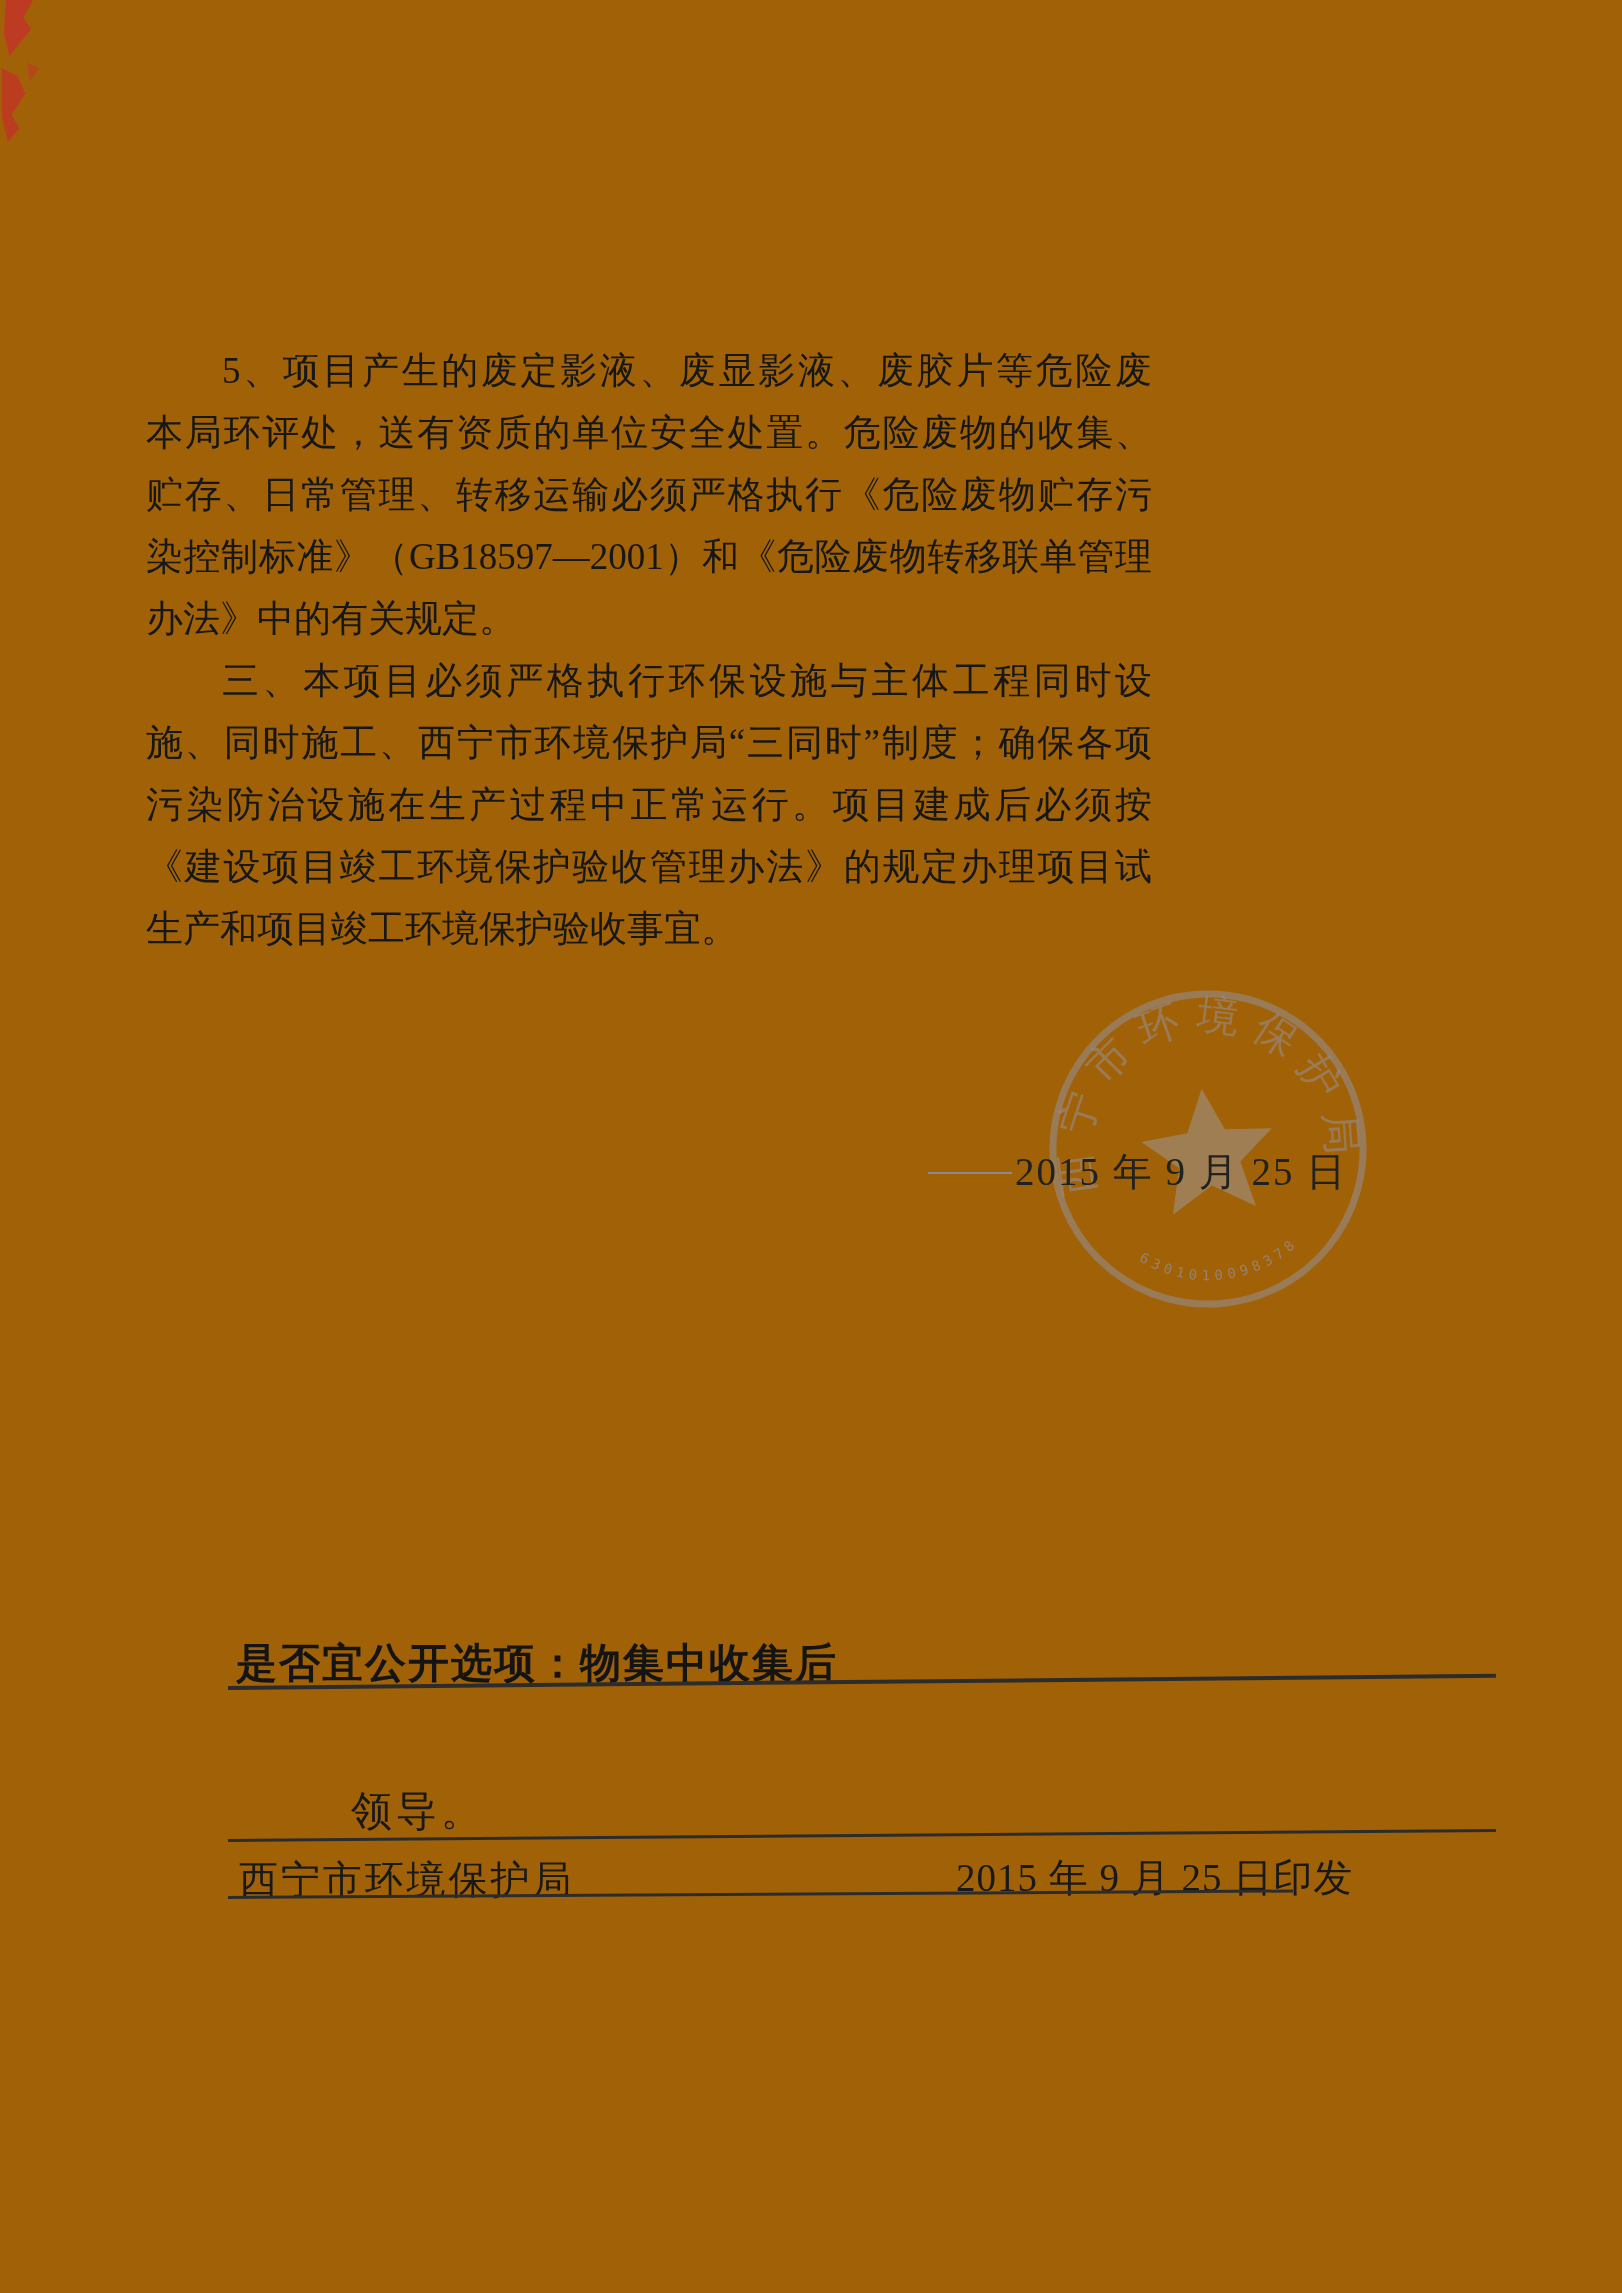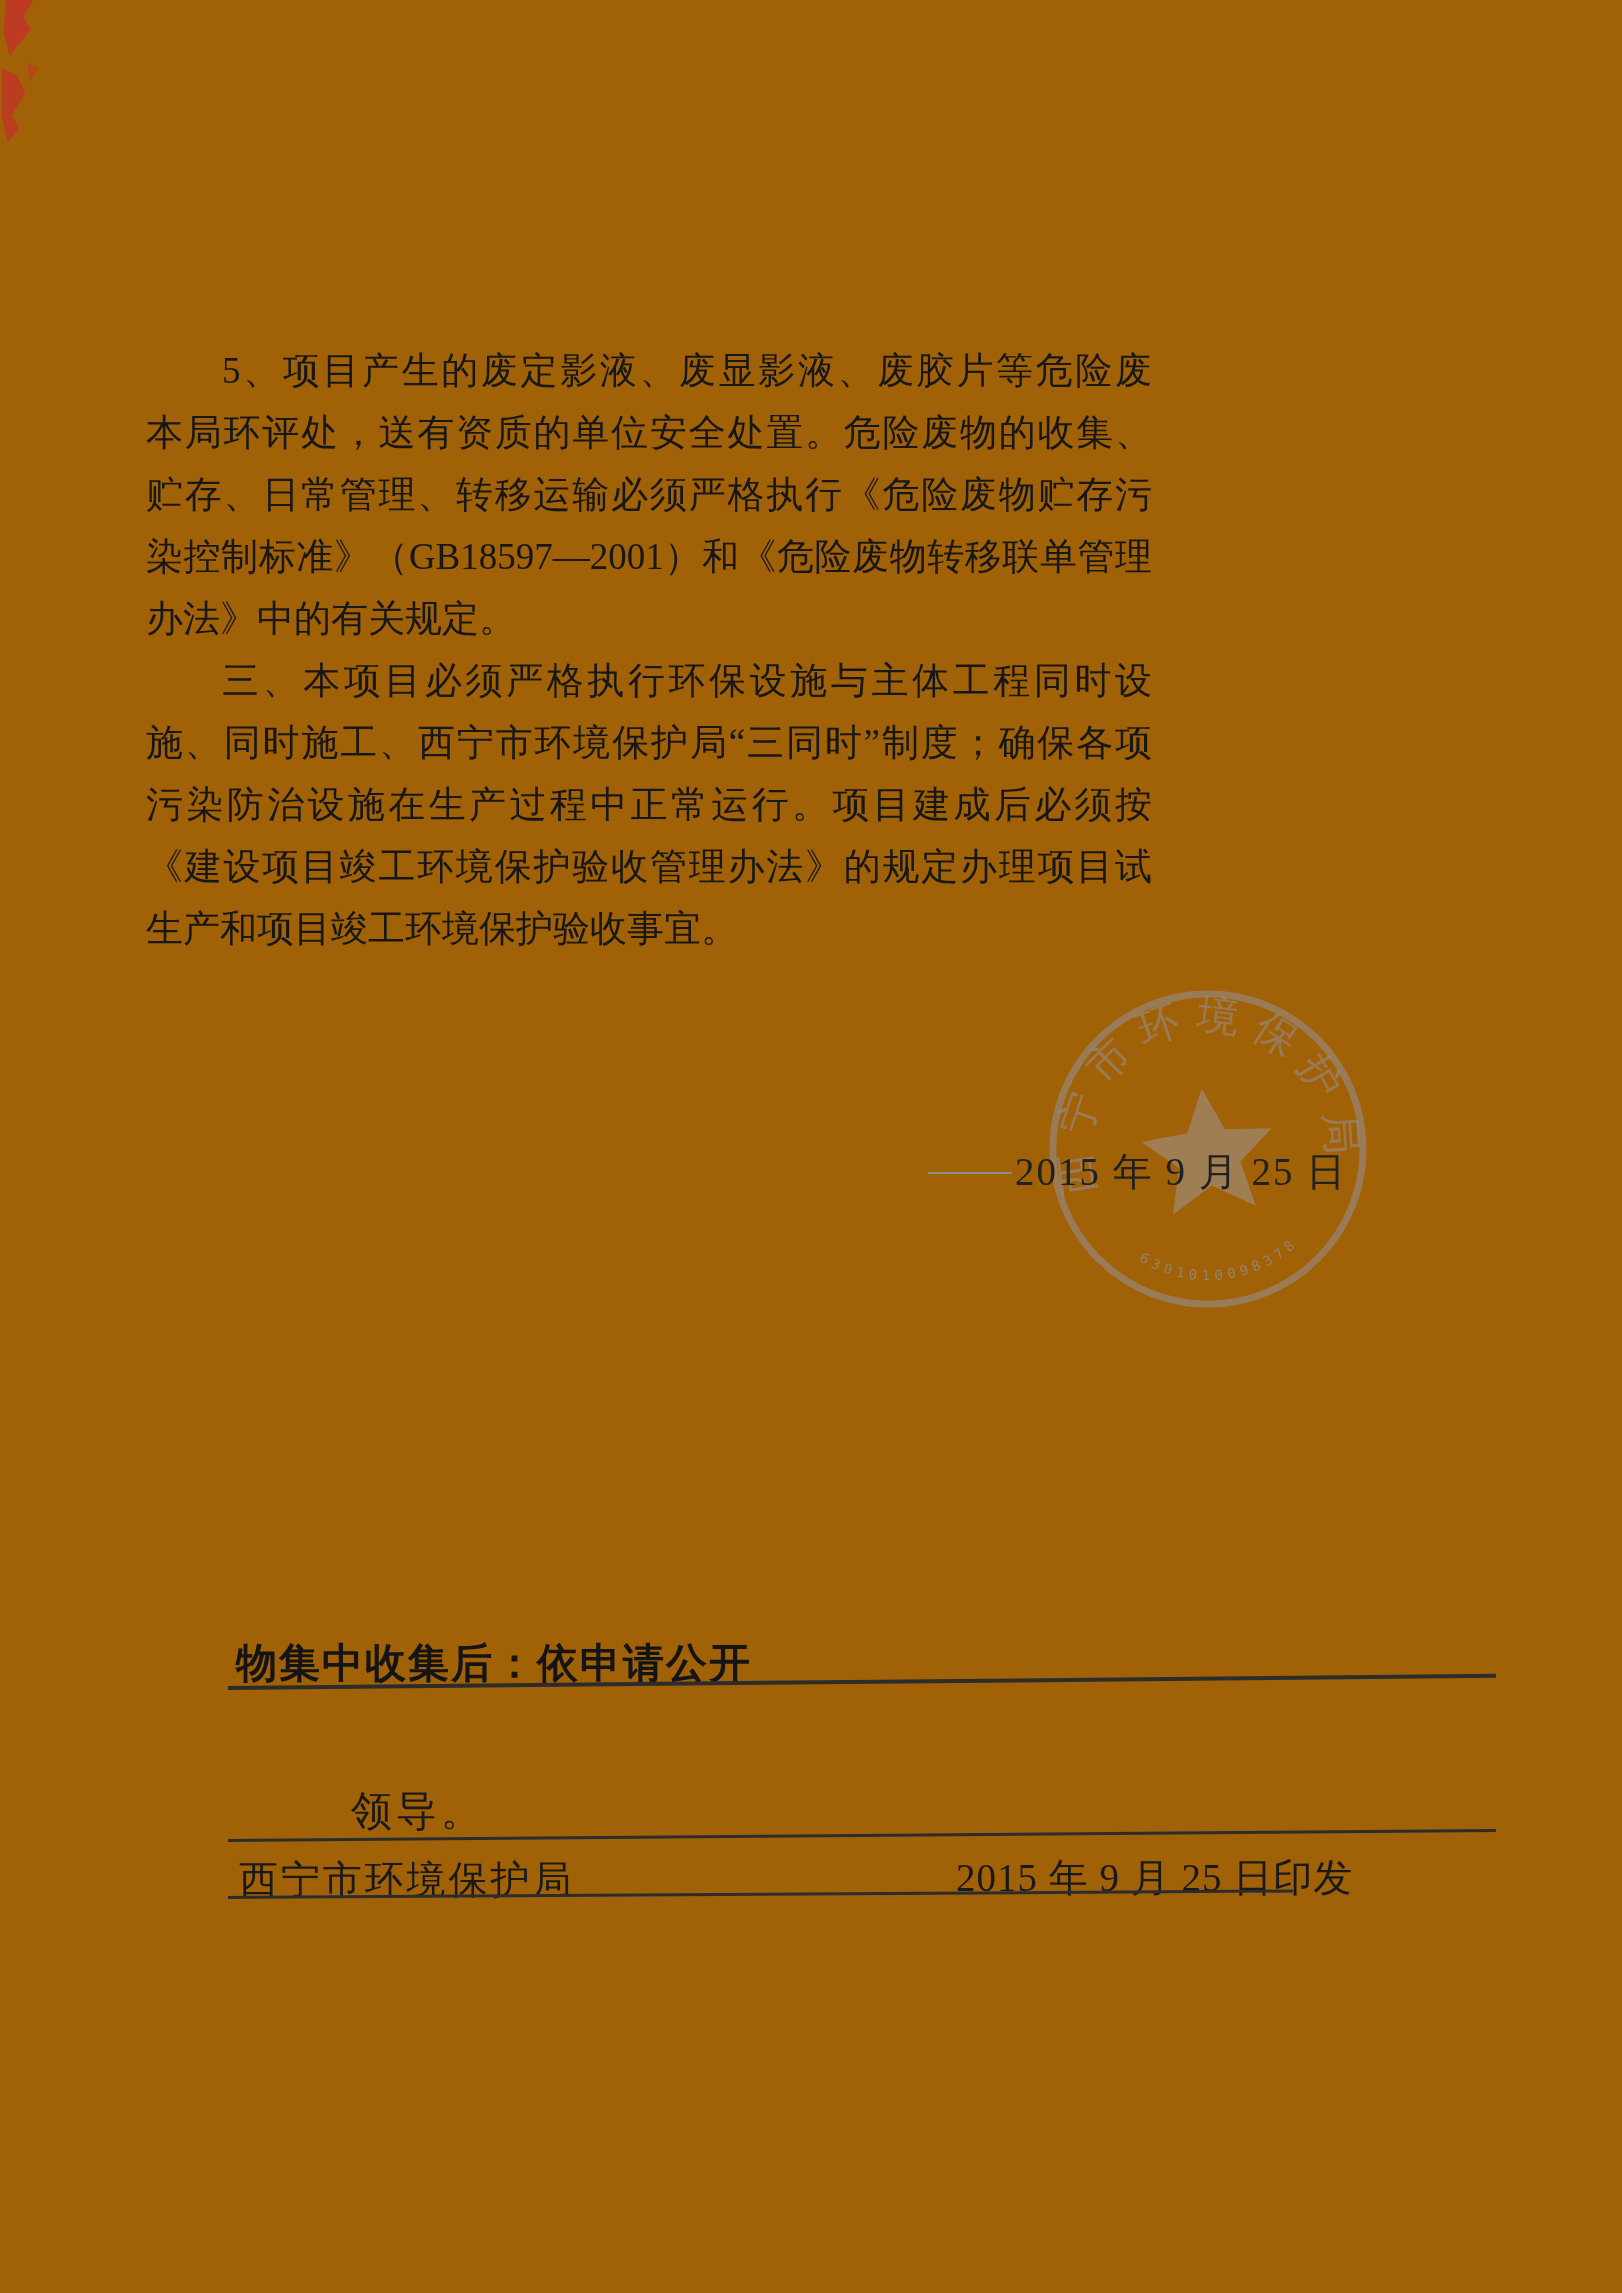--- a/index.html
+++ b/index.html
@@ -110,21 +110,21 @@
       <textPath href="#arcTop" startOffset="50%" text-anchor="middle">西宁市环境保护局</textPath>
     </text>
     <text font-size="14" letter-spacing="5" fill="#9298b2" opacity="0.7" font-family="DejaVu Sans Mono, monospace">
       <textPath href="#arcBottom" startOffset="50%" text-anchor="middle">6301010098378</textPath>
     </text>
   </svg>
 
   <div class="date-dash"></div>
   <div class="decision-date">2015 年 9 月 25 日</div>
 
-  <div class="disclosure">物集中收集后：依申请公开</div>
+  <div class="disclosure">是否宜公开选项：物集中收集后</div>
   <div class="rule rule1"></div>
 
   <div class="cc-continued">领导。</div>
 
   <div class="rule rule2"></div>
 
   <div class="issuing-agency">西宁市环境保护局</div>
   <div class="print-date">2015 年 9 月 25 日印发</div>
 
   <div class="rule rule3"></div>

